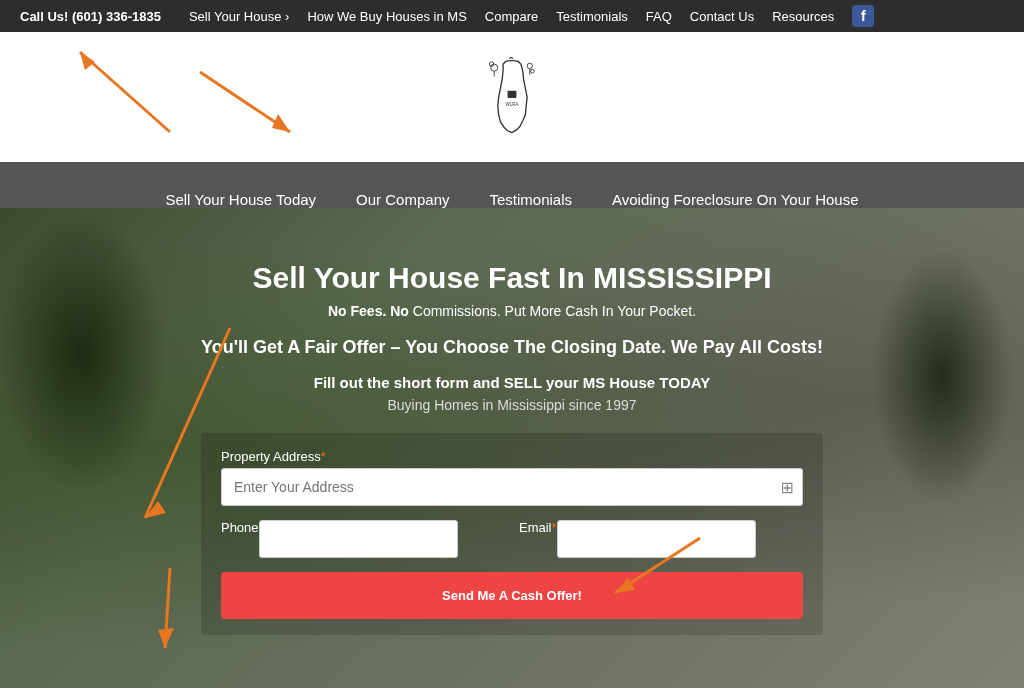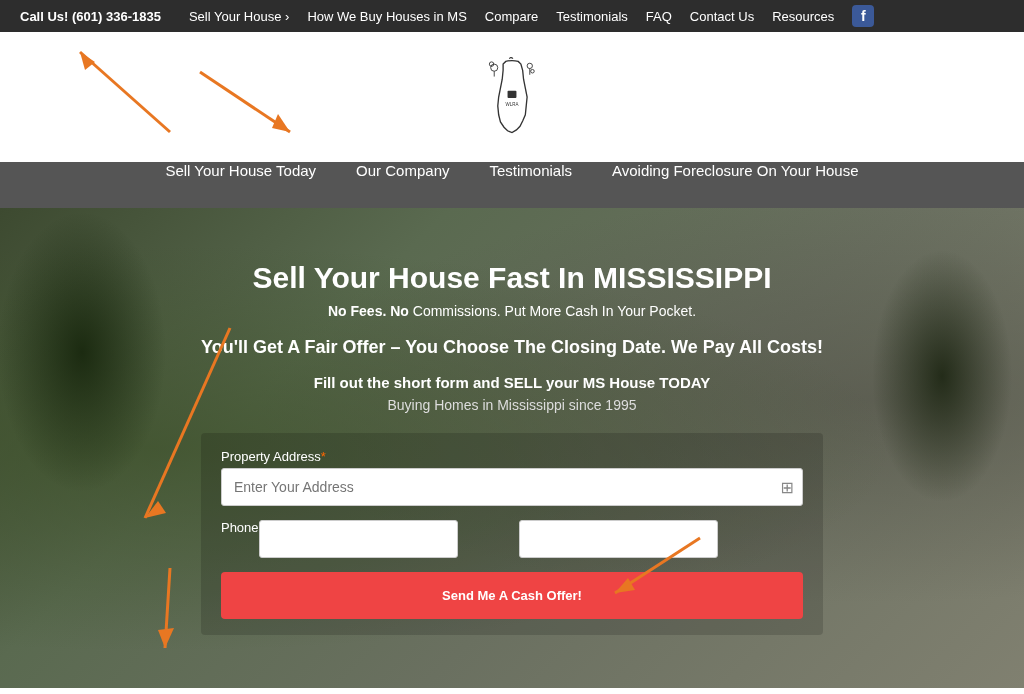--- a/index.html
+++ b/index.html
@@ -36,21 +36,21 @@
       position: relative;
     }
     .ms-outline {
       width: 70px; height: 80px;
     }
 
     
     .sec-nav {
       background: #555;
       display: flex;
-      align-items: flex-start;
+      align-items: flex-end;
       justify-content: center;
       height: 46px;
       gap: 40px;
     }
     .sec-nav a {
       color: #fff;
       text-decoration: none;
       font-size: 15px;
       font-weight: 500;
     }
@@ -274,35 +274,38 @@
 
   <div class="hero-content">
     <h1 class="hero-title">Sell Your House Fast In MISSISSIPPI</h1>
     <p class="hero-subtitle">
       <strong>No Fees.</strong>
       <strong> No</strong>
       <span> Commissions. Put More Cash In Your Pocket.</span>
     </p>
     <p class="hero-offer">You'll Get A Fair Offer – You Choose The Closing Date. We Pay All Costs!</p>
     <p class="hero-fill">Fill out the short form and SELL your MS House TODAY</p>
-    <p class="hero-buying">Buying Homes in Mississippi since 1995</p>
+    <p class="hero-buying">Buying Homes in Mississippi since 1997</p>
 
     <div class="form-area">
       <label class="form-label">
         <span>Property Address</span><span class="req">*</span>
       </label>
       <div class="address-row">
         <input type="text" placeholder="Enter Your Address" style="">
         <span class="address-icon">⊞</span>
       </div>
       <div class="two-col">
         <div class="field-group">
           <label class="form-label">Phone</label>
           <input type="tel" style="">
         </div>
         <div class="field-group">
+          <label class="form-label">
+            <span>Email</span><span class="req">*</span>
+          </label>
           <input type="email" style="">
         </div>
       </div>
       <button class="submit-btn">Send Me A Cash Offer!</button>
     </div>
   </div>
 </section>
 
 </body></html>

